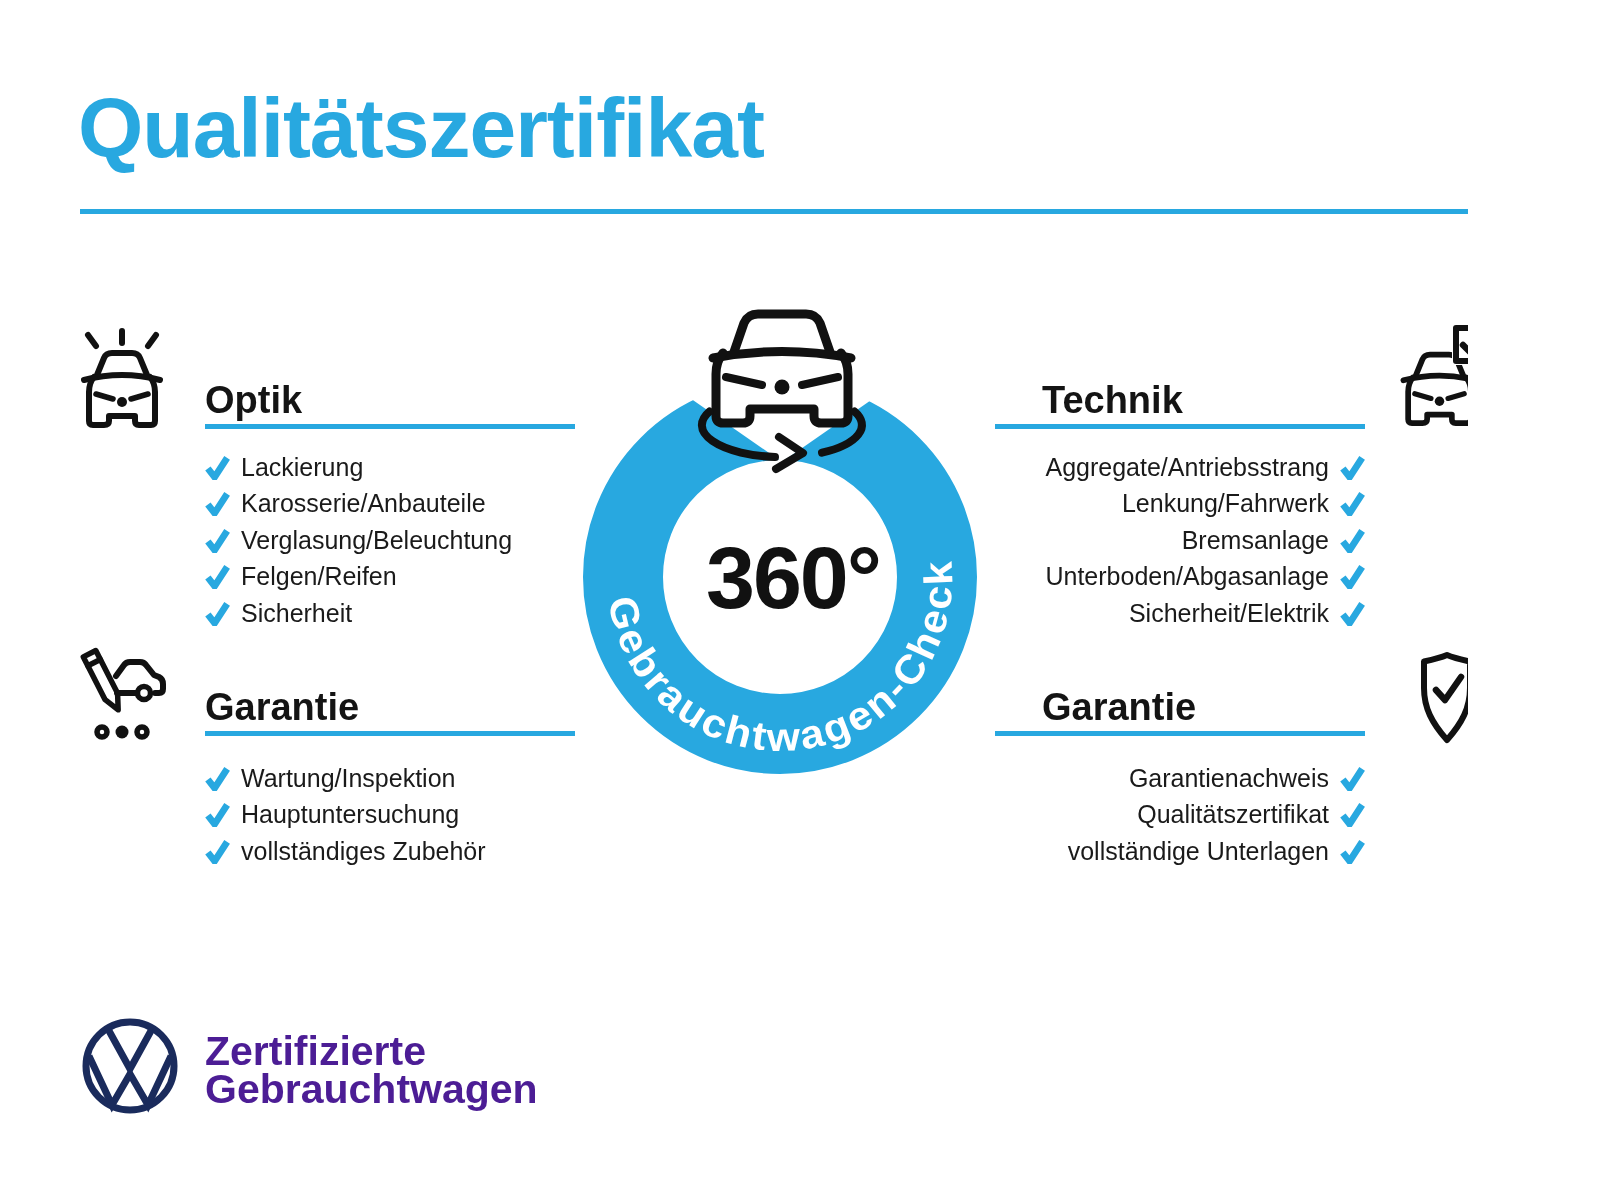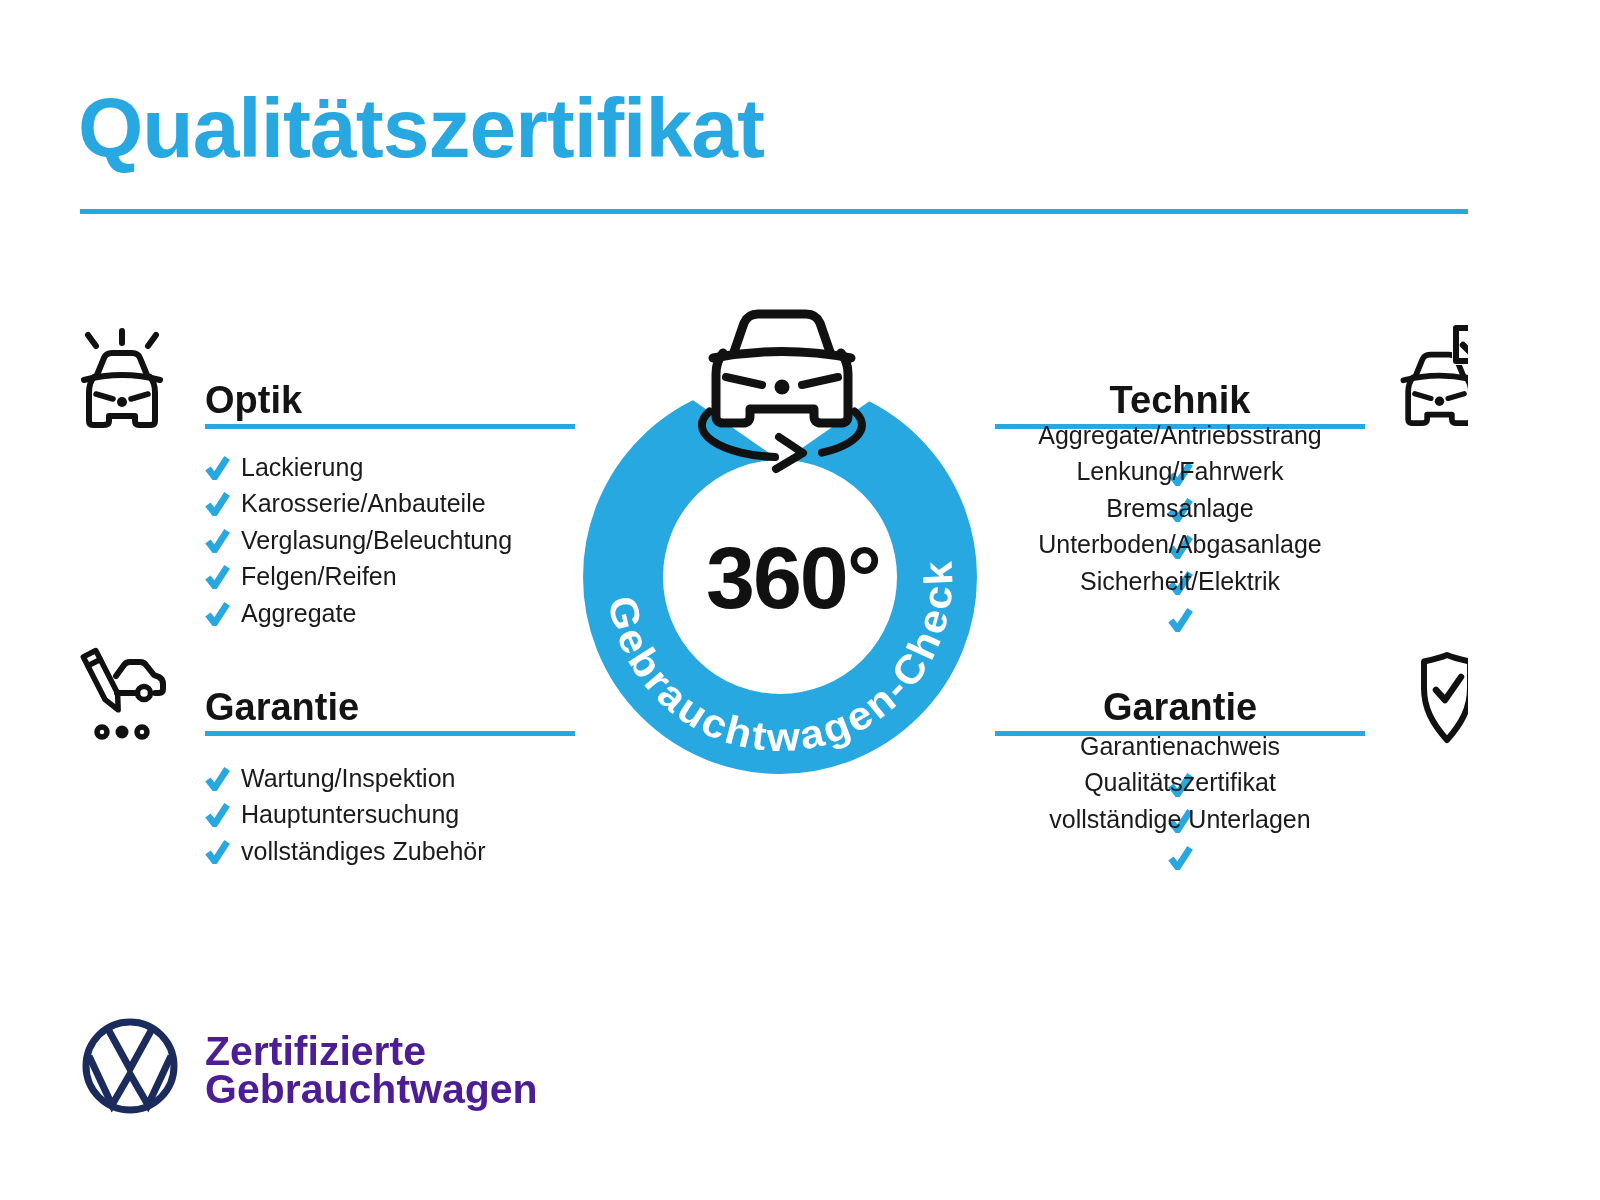--- a/index.html
+++ b/index.html
@@ -5,26 +5,26 @@
   html,body{margin:0;padding:0;background:#fff;}
   .canvas{position:relative;width:1468px;height:1200px;background:#fff;overflow:hidden;
           font-family:"Liberation Sans",sans-serif;color:#1a1a1a;}
   .abs{position:absolute;}
 
   .title{left:78px;top:86px;font-size:84px;font-weight:bold;color:#28a8e0;letter-spacing:-1px;line-height:1;}
   .toprule{left:80px;top:209px;width:1468px;height:5px;background:#28a8e0;}
 
   .head{font-size:38px;font-weight:bold;color:#141414;line-height:1;}
   .headL{left:205px;width:370px;text-align:left;}
-  .headR{left:995px;width:370px;text-align:center;}
+  .headR{left:1042px;width:370px;text-align:left;}
   .rule{width:370px;height:5px;background:#28a8e0;}
 
   ul.list{list-style:none;margin:0;padding:0;width:370px;}
   ul.list li{display:flex;align-items:center;height:36.5px;gap:11px;}
-  ul.rt li{justify-content:flex-end;flex-direction:column;}
+  ul.rt li{justify-content:flex-end;}
   .itxt{font-size:25px;color:#1a1a1a;white-space:nowrap;}
   .chk{width:25px;height:25px;flex:0 0 auto;}
   .chk path{fill:none;stroke:#28a8e0;stroke-width:7;stroke-linecap:butt;stroke-linejoin:miter;}
 
   .lineart{stroke:#111;fill:none;stroke-linecap:round;stroke-linejoin:round;}
 
   .ringtext{fill:#ffffff;font-size:40px;font-weight:bold;letter-spacing:2.5px;
             font-family:"Liberation Sans",sans-serif;}
   .degree{fill:#111;font-size:88px;font-weight:bold;letter-spacing:-2px;
           font-family:"Liberation Sans",sans-serif;}
@@ -77,21 +77,21 @@
     <li>
         <svg class="chk" viewBox="0 0 26 26">
           <path d="M3 14 L10 23 L23 3"></path>
         </svg>
         <span class="itxt">Felgen/Reifen</span>
       </li>
     <li>
         <svg class="chk" viewBox="0 0 26 26">
           <path d="M3 14 L10 23 L23 3"></path>
         </svg>
-        <span class="itxt">Aggregate</span>
+        <span class="itxt">Sicherheit</span>
       </li>
   </ul>
 
   <svg class="abs" style="left:72px;top:640px" width="100" height="104" viewBox="0 0 100 104">
     <g class="lineart" stroke-width="5.5">
       <g transform="translate(1,6) rotate(-27 32 38)">
         <path d="M25,4 H39 V52 L32,67 L25,52 Z"></path>
         <path d="M25,14 H39"></path>
       </g>
       <g>

